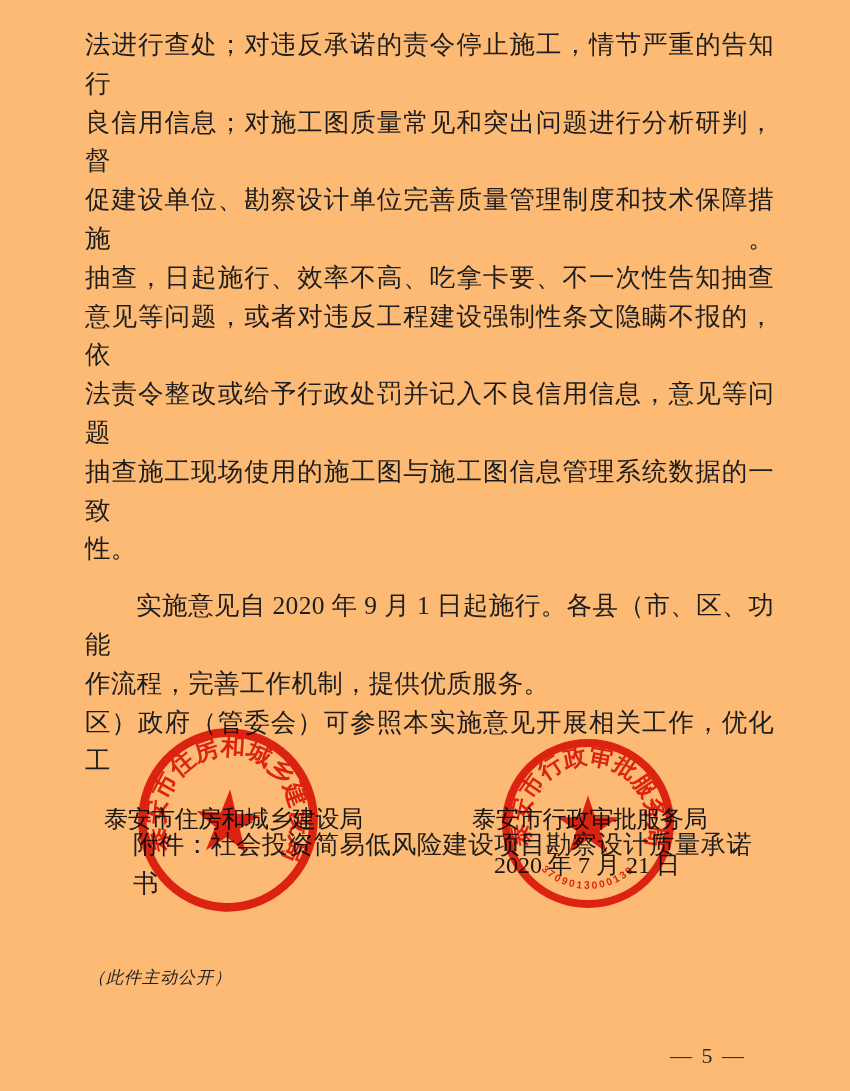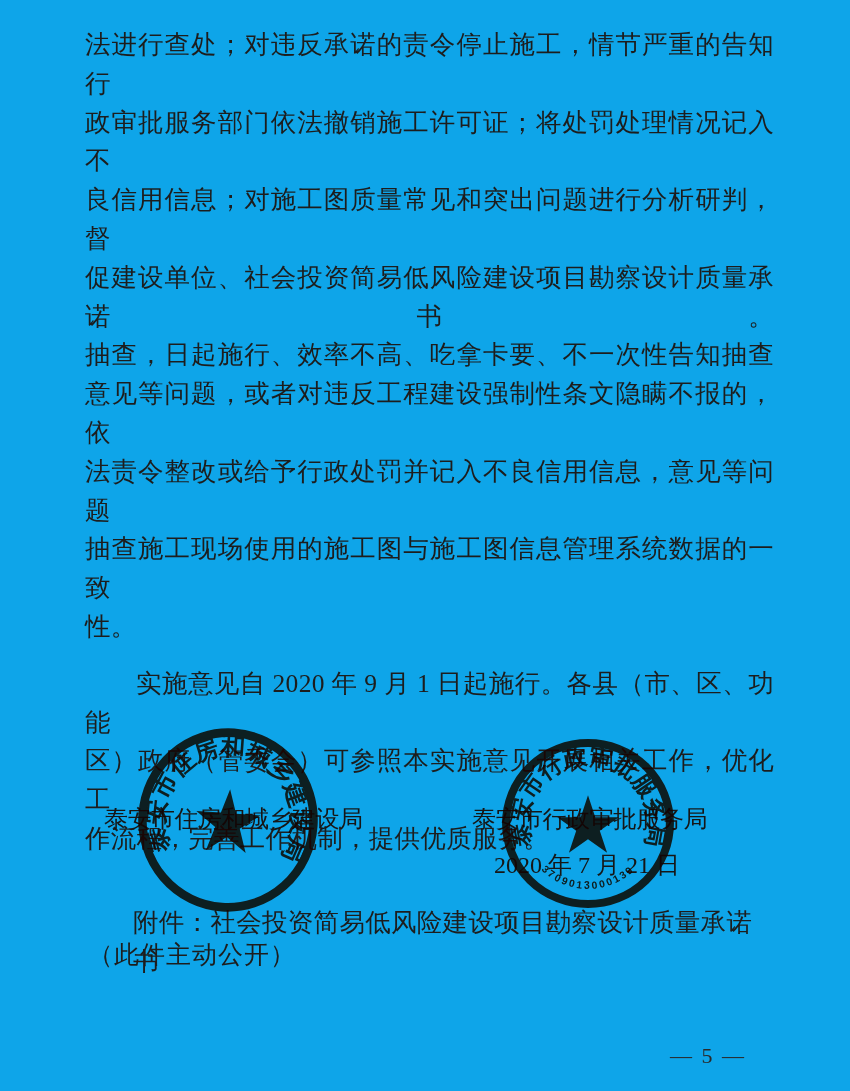--- a/index.html
+++ b/index.html
@@ -6,21 +6,21 @@
     margin: 0;
     padding: 0;
     background: #ffffff;
     font-family: "Liberation Serif", "DejaVu Serif", serif;
   }
   .page {
     position: relative;
     width: 850px;
     height: 1091px;
     margin: 0 auto;
-    background: #0ea5e9;
+    background: #fdba74;
     color: #1d1d1d;
     overflow: hidden;
   }
   .body-text {
     position: absolute;
     left: 85px;
     top: 26px;
     width: 689px;
     font-size: 25.5px;
     line-height: 38.8px;
@@ -69,23 +69,24 @@
     color: #161616;
     white-space: nowrap;
   }
   .caption-left  { left: 104px; top: 803px; }
   .caption-right { left: 472px; top: 803px; }
   .caption-date  { left: 494px; top: 849px; letter-spacing: 0; }
 
   .disclosure {
     position: absolute;
     left: 88px;
-    top: 938px;
-    font-size: 25px;
+    top: 966px;
+    font-size: 17px;
     letter-spacing: 1px;
+    font-style: italic;
   }
   .page-number {
     position: absolute;
     left: 670px;
     top: 1043px;
     font-size: 22px;
     letter-spacing: 2px;
     color: #2a2a2a;
     white-space: nowrap;
   }
@@ -100,33 +101,32 @@
 </style>
 </head>
 <body>
 
 <div class="page">
 
   <div class="body-text">
     <div id="paragraphs">
         <div class="paragraph">
           <div class="line">法进行查处；对违反承诺的责令停止施工，情节严重的告知行</div>
-          <div class="line">政审批服务部门依法撤销施工许可证；将处罚处理情况记入不</div>
           <div class="line">良信用信息；对施工图质量常见和突出问题进行分析研判，督</div>
-          <div class="line">促建设单位、社会投资简易低风险建设项目勘察设计质量承诺书。</div>
+          <div class="line">促建设单位、勘察设计单位完善质量管理制度和技术保障措施。</div>
           <div class="line">抽查，日起施行、效率不高、吃拿卡要、不一次性告知抽查</div>
           <div class="line">意见等问题，或者对违反工程建设强制性条文隐瞒不报的，依</div>
           <div class="line">法责令整改或给予行政处罚并记入不良信用信息，意见等问题</div>
           <div class="line">抽查施工现场使用的施工图与施工图信息管理系统数据的一致</div>
           <div class="line last">性。</div>
         </div>
         <div class="paragraph">
           <div class="line indent">实施意见自 2020 年 9 月 1 日起施行。各县（市、区、功能</div>
+          <div class="line last">作流程，完善工作机制，提供优质服务。</div>
           <div class="line">区）政府（管委会）可参照本实施意见开展相关工作，优化工</div>
-          <div class="line last">作流程，完善工作机制，提供优质服务。</div>
         </div>
       </div>
     <div class="attachment">
       <div class="line attachment-label">附件：社会投资简易低风险建设项目勘察设计质量承诺书</div>
 
     </div>
   </div>
 
   <svg class="seal seal-left" viewBox="0 0 200 200" preserveAspectRatio="none">
     <defs>

